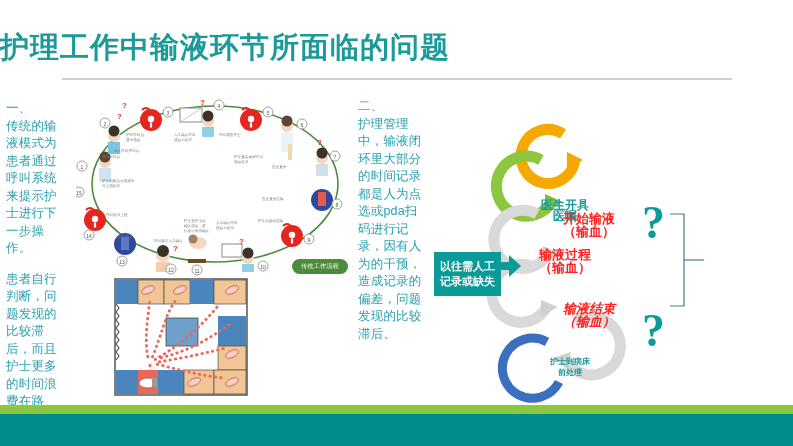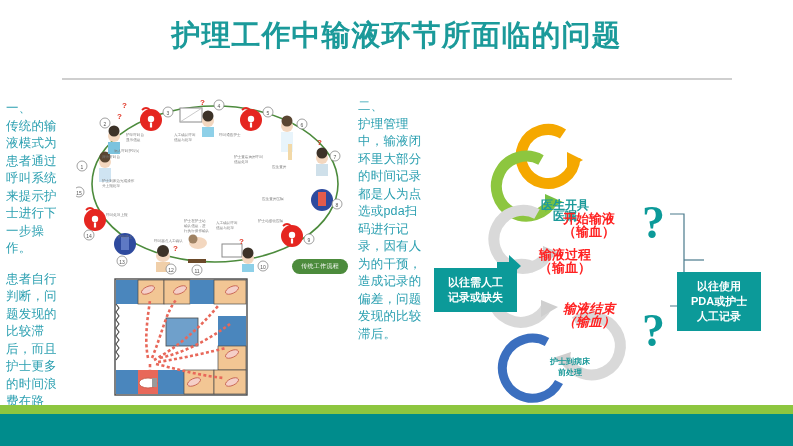--- a/index.html
+++ b/index.html
@@ -10,23 +10,23 @@
     overflow: hidden;
   }
   #slide {
     position: relative;
     width: 793px; height: 446px;
     background: #ffffff;
   }
   
   .title {
     position: absolute;
-    left: 0; top: 16px;
+    left: 0; top: 28px;
     width: 793px;
-    text-align: center;
+    text-align: left;
     font-size: 29px;
     font-weight: bold;
     color: #1B9A9A;
     letter-spacing: 1px;
     white-space: nowrap;
   }
   .title-rule {
     position: absolute;
     left: 62px; top: 78px;
     width: 670px; height: 2px;
@@ -100,23 +100,22 @@
   .lbl-blue { color: #1B9A9A; font-size: 8px; font-weight: bold; }
 
   .box-teal {
     position: absolute;
     background: #0C9A99;
     color: #ffffff;
     font-size: 11px;
     font-weight: bold;
     line-height: 15px;
     text-align: center;
-    padding: 7px 14px;
+    padding: 7px 6px;
     white-space: nowrap;
-    margin-top: 16px;
   }
   #box-left  { left: 434px; top: 252px; }
   #box-right { left: 677px; top: 256px; }
 
   .qmark {
     position: absolute;
     color: #0C9A99;
     font-size: 46px;
     font-weight: bold;
     font-family: "Liberation Serif", serif;
@@ -431,25 +430,20 @@
     #slide .loop-wrap .loop-label[data-name="loop-label-infusion-process"]{ left: 82px;  top: 175px; }
     #slide .loop-wrap .loop-label[data-name="loop-label-infusion-end"]    { left: 106px; top: 222px; }
     #slide .loop-wrap .loop-label[data-name="loop-label-bedside"]         { left: 96px;  top: 280px; }
   </style>
 
   <div class="box-teal" id="box-left" data-name="callout-left-manual-record">
     <div>以往需人工</div>
     <div>记录或缺失</div>
   </div>
 
-  <div class="box-teal" id="box-right" data-name="callout-right-pda-record">
-    <div>以往使用</div>
-    <div>PDA或护士</div>
-    <div>人工记录</div>
-  </div>
 
   <div class="qmark" id="q1" data-name="question-mark-1">?</div>
   <div class="qmark" id="q2" data-name="question-mark-2">?</div>
 
   <div class="band-green" data-name="footer-green-stripe"></div>
   <div class="band-teal" data-name="footer-teal-band"></div>
 
 </div>
 
 </body></html>

